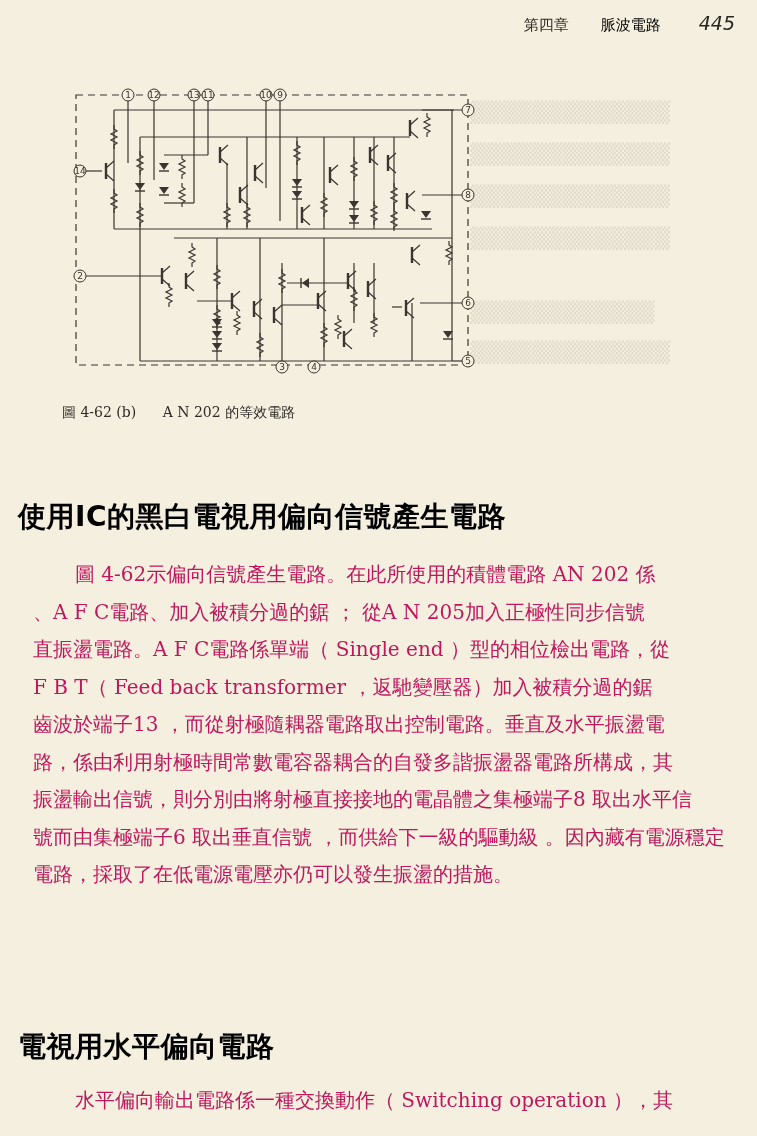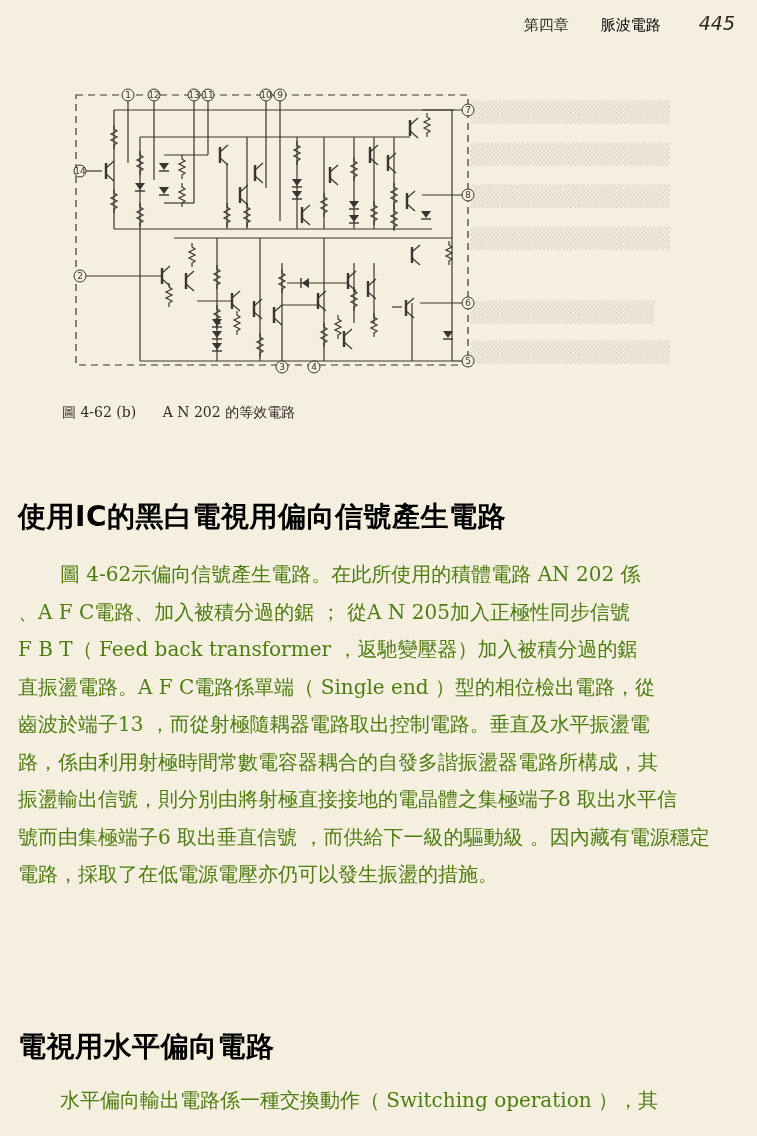--- a/index.html
+++ b/index.html
@@ -30,22 +30,22 @@
     font-size: 14px; color: #2f2b27; font-family: "DejaVu Serif", serif;
   }
   .caption .fig-id { margin-right: 22px; }
 
   h2.section-heading {
     position: absolute; left: 18px; margin: 0;
     font-family: "DejaVu Sans", sans-serif; font-weight: bold;
     font-size: 28px; color: #000000; letter-spacing: 0.5px;
   }
   .para {
-    position: absolute; left: 18px; width: 724px;
-    font-size: 20px; line-height: 37.5px; color: #4d7c0f;
+    position: absolute; left: 33px; width: 724px;
+    font-size: 20px; line-height: 37.5px; color: #be185d;
     font-family: "DejaVu Serif", serif;
   }
   .para .line { display: block; white-space: nowrap; }
   .para .line.indent { padding-left: 42px; }
 </style>
 </head>
 <body>
 
 <div class="page">
 
@@ -260,22 +260,22 @@
 
   <div class="caption">
     <span class="fig-id">圖 4-62 (b)</span>
     <span>A N 202 的等效電路</span>
   </div>
 
   <h2 class="section-heading" style="top:498px;">使用IC的黑白電視用偏向信號產生電路</h2>
   <div class="para" style="top:556px;">
     <span class="line indent">圖 4-62示偏向信號產生電路。在此所使用的積體電路 AN 202  係</span>
     <span class="line">、A F C電路、加入被積分過的鋸 ；  從A N 205加入正極性同步信號</span>
+    <span class="line">直振盪電路。A F C電路係單端（ Single  end ）型的相位檢出電路，從</span>
     <span class="line">F B T（ Feed  back  transformer ，返馳變壓器）加入被積分過的鋸</span>
-    <span class="line">直振盪電路。A F C電路係單端（ Single  end ）型的相位檢出電路，從</span>
     <span class="line">齒波於端子13 ，而從射極隨耦器電路取出控制電路。垂直及水平振盪電</span>
     <span class="line">路，係由利用射極時間常數電容器耦合的自發多諧振盪器電路所構成，其</span>
     <span class="line">振盪輸出信號，則分別由將射極直接接地的電晶體之集極端子8 取出水平信</span>
     <span class="line">號而由集極端子6 取出垂直信號 ，而供給下一級的驅動級 。因內藏有電源穩定</span>
     <span class="line">電路，採取了在低電源電壓亦仍可以發生振盪的措施。</span>
   </div>
 
   <h2 class="section-heading" style="top:1028px;">電視用水平偏向電路</h2>
   <div class="para" style="top:1082px;">
     <span class="line indent">水平偏向輸出電路係一種交換動作（ Switching  operation ），其</span>

